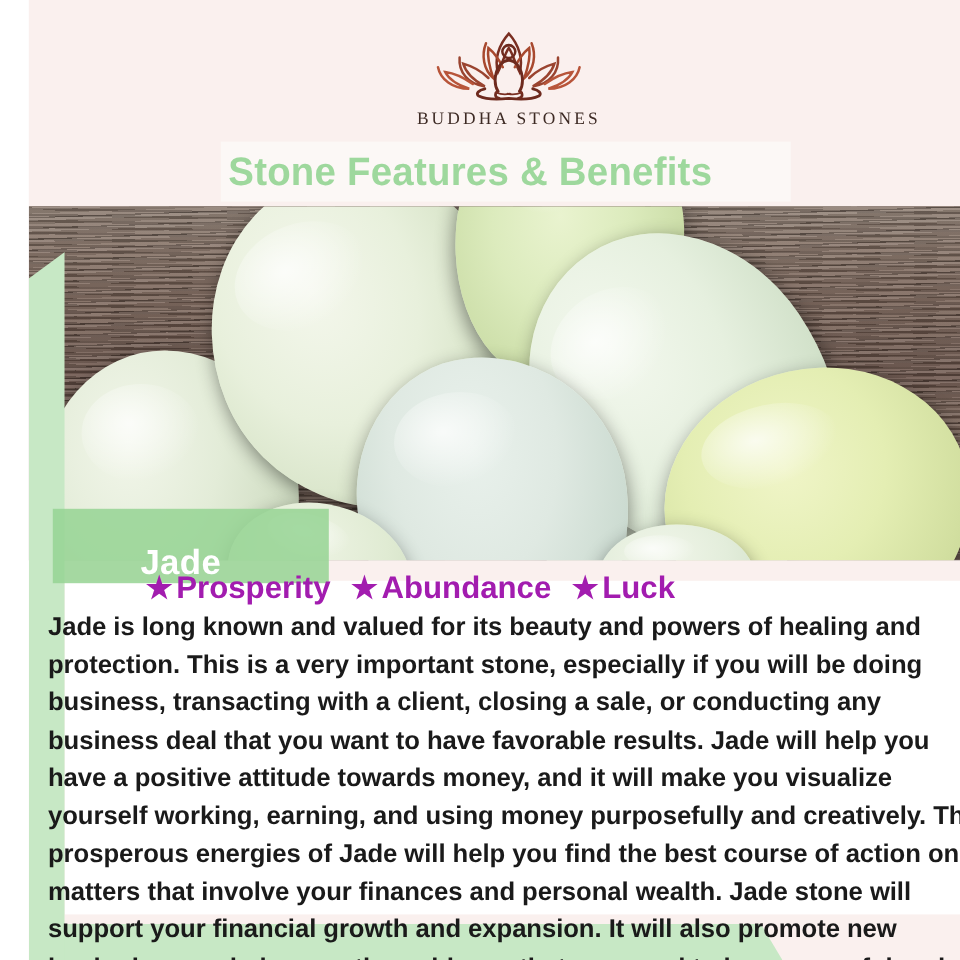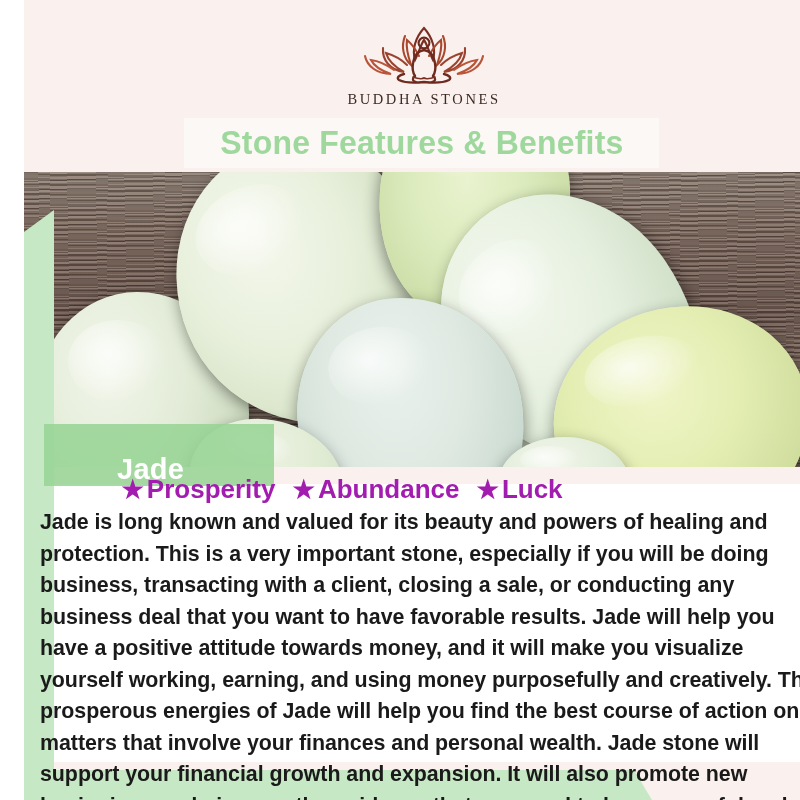--- a/index.html
+++ b/index.html
@@ -75,21 +75,20 @@
   }
 
   
   .title-banner {
     position: absolute;
     left: 160px; top: 118px;
     width: 475px; height: 50px;
     background: #fcf8f6;
     display: flex;
     align-items: center;
-    justify-content: center;
     z-index: 4;
   }
   .title-text {
     font-family: "Liberation Sans Narrow", "Liberation Sans", sans-serif;
     font-weight: bold;
     font-size: 33px;
     color: #9ed89d;
     letter-spacing: 0.2px;
     transform: scaleX(0.97);
     white-space: nowrap;

